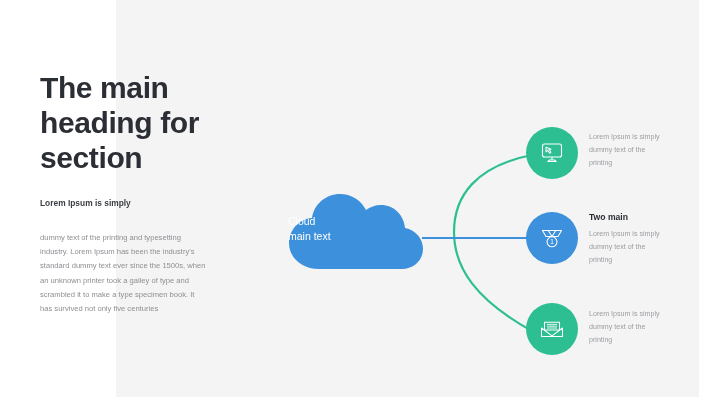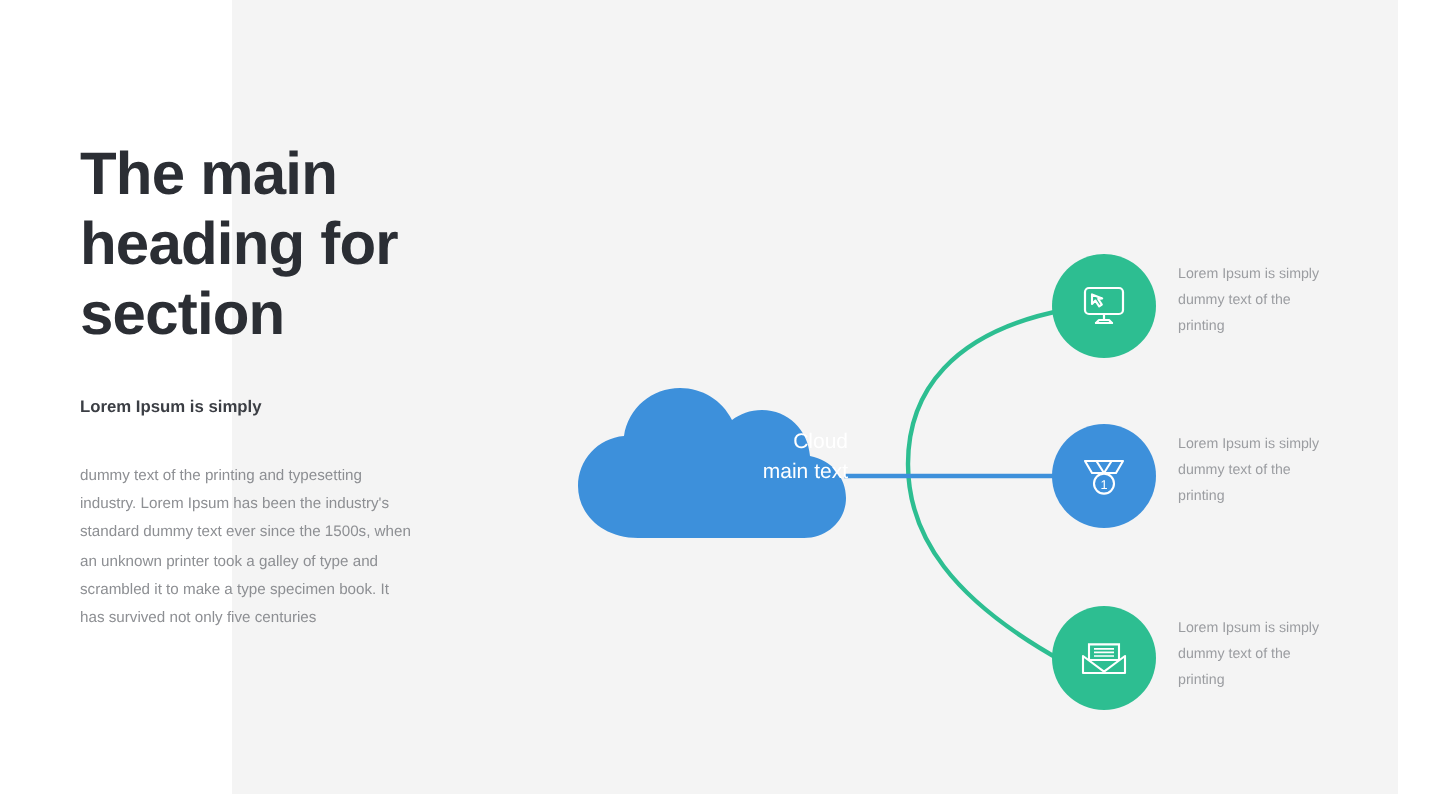--- a/index.html
+++ b/index.html
@@ -81,21 +81,21 @@
     left: 172px;
     top: 193px;
     width: 136px;
     height: 78px;
   }
   .cloud-label {
     position: absolute;
     left: 172px;
     top: 214px;
     width: 136px;
-    text-align: right;
+    text-align: left;
     color: #ffffff;
     font-size: 10.5px;
     line-height: 14.5px;
     white-space: pre-line;
     pointer-events: none;
   }
   
   .node {
     position: absolute;
     width: 52px;
@@ -178,20 +178,21 @@
 
     <div class="node" style="left:410px; top:212px; background:#3d90db;">
       <svg width="26" height="26" viewBox="0 0 26 26">
         <path d="M3.5 5.5 L22.5 5.5 L19 11.5 L7 11.5 Z" fill="none" stroke="#ffffff" stroke-width="1.05" stroke-linejoin="round"></path>
         <path d="M9.2 5.5 L13 11.5 L16.8 5.5" fill="none" stroke="#ffffff" stroke-width="1.05" stroke-linejoin="round"></path>
         <circle cx="13" cy="16.8" r="5" fill="none" stroke="#ffffff" stroke-width="1.05"></circle>
         <text x="13" y="19.3" text-anchor="middle" font-family="Liberation Sans, sans-serif" font-size="6.4" fill="#ffffff">1</text>
       </svg>
     </div>
     <div class="node-text" style="left:473px; top:211px;">
+      <div class="node-title">Two main</div>
       <div class="node-desc">Lorem Ipsum is simply
 dummy text of the
 printing</div>
     </div>
 
     <div class="node" style="left:410px; top:303px; background:#2dbe91;">
       <svg width="26" height="26" viewBox="0 0 26 26">
         <path d="M5.5 6.2 L20.5 6.2 L20.5 14 L5.5 14 Z" fill="none" stroke="#ffffff" stroke-width="1.05"></path>
         <path d="M8 8.4 L18 8.4 M8 10.2 L18 10.2 M8 12 L18 12" fill="none" stroke="#ffffff" stroke-width="0.85"></path>
         <path d="M2.5 12 L13 19.8 L23.5 12 L23.5 20.5 L2.5 20.5 Z" fill="none" stroke="#ffffff" stroke-width="1.05" stroke-linejoin="round"></path>

